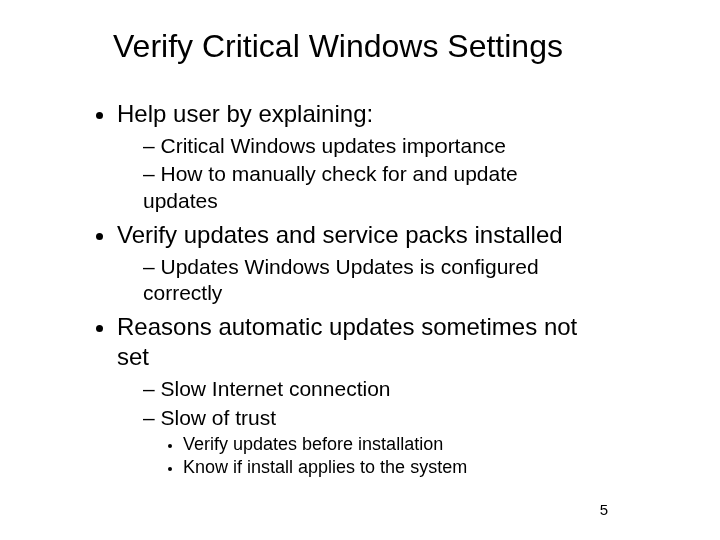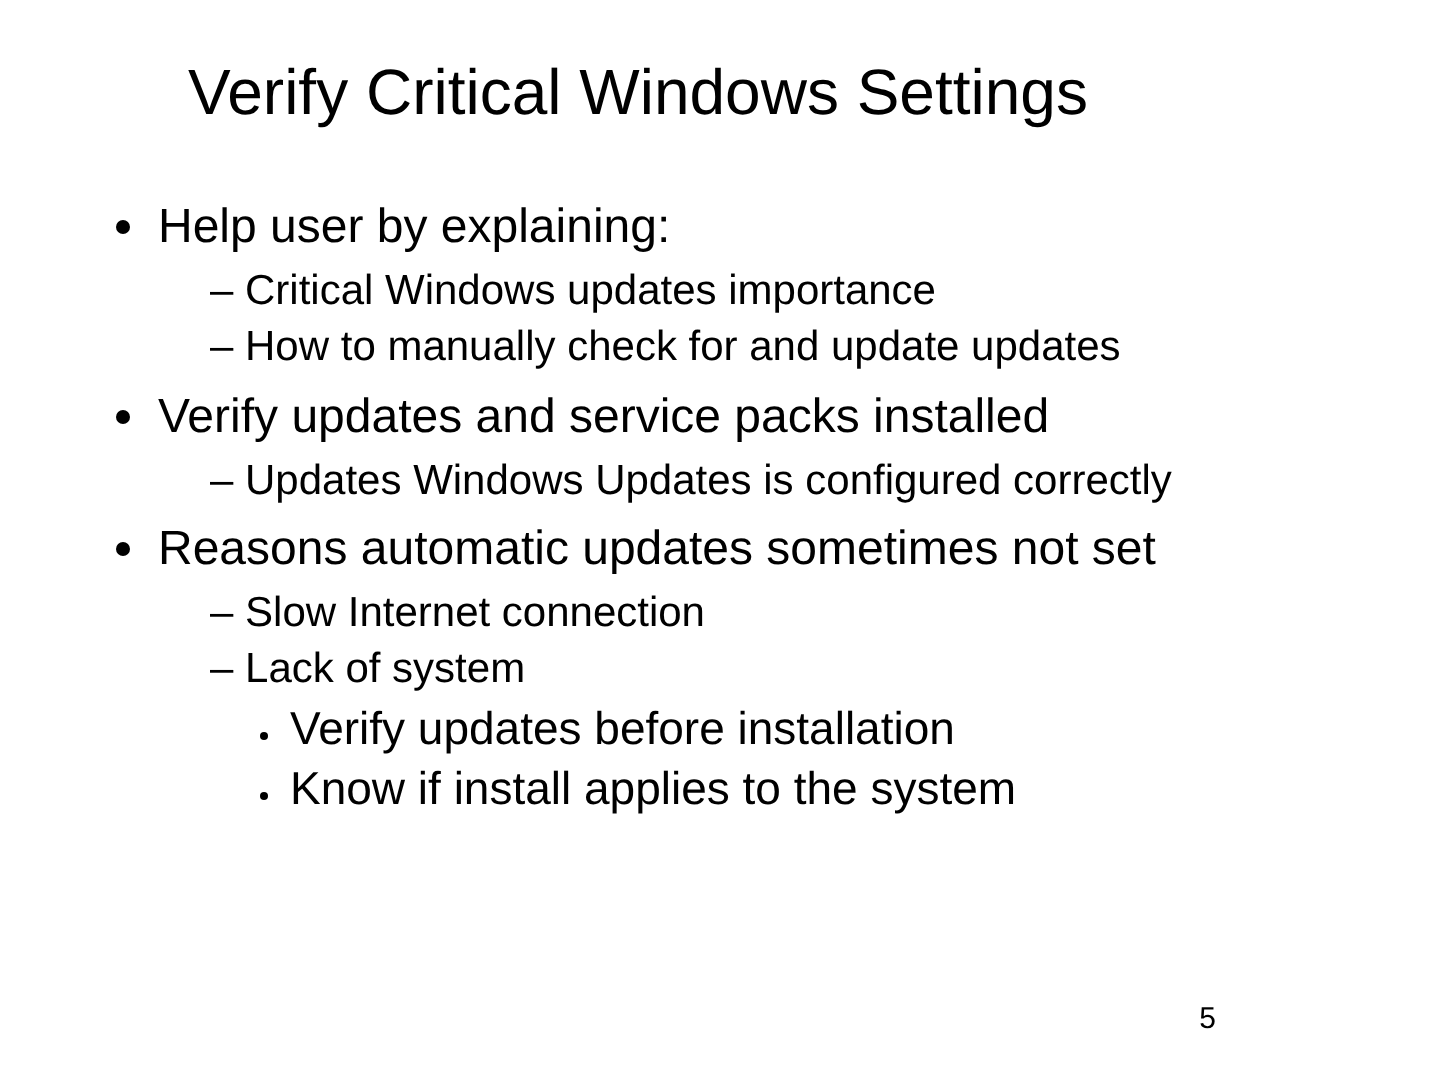--- a/index.html
+++ b/index.html
@@ -8,21 +8,21 @@
     width: 720px;
     height: 540px;
     background: #ffffff;
     font-family: Arial, Helvetica, sans-serif;
     color: #000;
   }
   .slide {
     box-sizing: border-box;
     width: 648px;
     height: 540px;
-    padding: 28px 50px 20px 40px;
+    padding: 28px 50px 20px 78px;
     position: relative;
   }
   .title {
     font-size: 32px;
     text-align: center;
     margin: 0 0 34px 0;
     font-weight: normal;
   }
   ul.level1 {
     list-style: disc;
@@ -45,21 +45,21 @@
     margin-bottom: 2px;
     line-height: 1.25;
   }
   ul.level2 > li::before {
     content: "– ";
   }
   ul.level3 {
     list-style: disc;
     margin: 2px 0 4px 0;
     padding-left: 40px;
-    font-size: 23px;
+    font-size: 18px;
   }
   ul.level3 > li {
     margin-bottom: 1px;
     line-height: 1.25;
   }
   ul.level3 > li::marker {
     font-size: 13px;
   }
   .page-num {
     position: absolute;
@@ -88,21 +88,21 @@
       <ul class="level2">
         <li><span>Updates Windows Updates is configured correctly</span></li>
       </ul>
     </li>
 
     <li>
       <span>Reasons automatic updates sometimes not set</span>
       <ul class="level2">
         <li><span>Slow Internet connection</span></li>
         <li>
-          <span>Lack of system</span>
+          <span>Slow of trust</span>
           <ul class="level3">
             <li><span>Verify updates before installation</span></li>
             <li><span>Know if install applies to the system</span></li>
           </ul>
         </li>
       </ul>
     </li>
   </ul>
 
   <div class="page-num">5</div>

